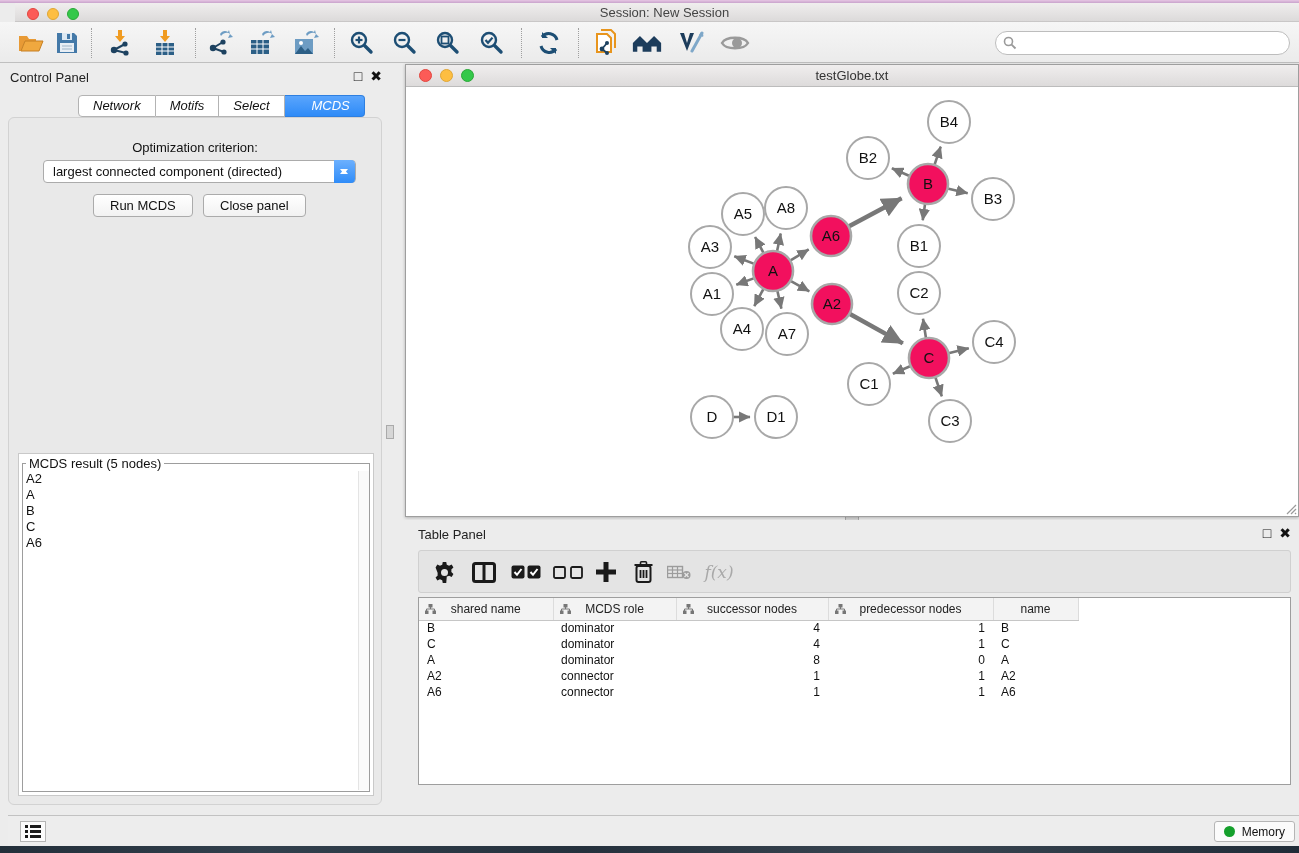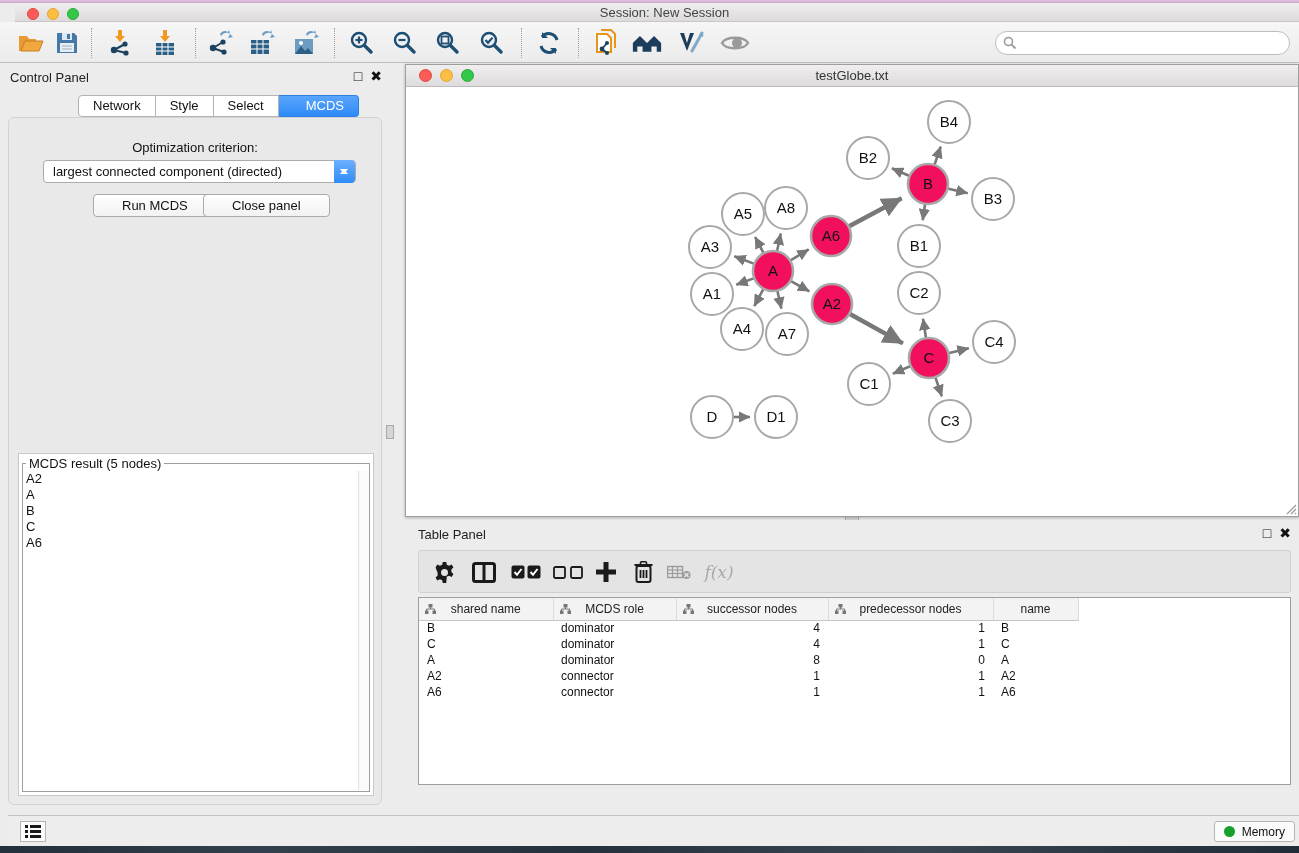--- a/index.html
+++ b/index.html
@@ -22,31 +22,31 @@
   #search-input { width:100%; height:100%; border:1px solid #bdbdbd; border-radius:12px; background:#fff; padding:0 10px 0 26px; font-size:12px; outline:none; }
   #search-glass { position:absolute; left:8px; top:5px; }
 
   
   #control-panel { left:0; top:63px; width:390px; height:752px; background:#ececec; }
   #cp-header { position:absolute; left:0; top:0; width:100%; height:26px; }
   #cp-title { position:absolute; left:10px; top:7px; font-size:13px; color:#222; }
   .panel-btns { position:absolute; right:8px; top:5px; font-size:14px; color:#111; }
   .panel-btns span { margin-left:8px; cursor:default; }
   #cp-tabs { position:absolute; left:78px; top:32px; height:22px; display:flex; }
-  .seg-tab { border:1px solid #b3b3b3; border-left:none; background:#fff; font-size:13px; color:#111; padding:0 14px; line-height:20px; cursor:default; }
+  .seg-tab { border:1px solid #b3b3b3; border-left:none; background:#fff; font-size:13px; color:#111; padding:0 14px; line-height:20px; cursor:default;font-style:italic; }
   .seg-tab:first-child { border-left:1px solid #b3b3b3; border-radius:4px 0 0 4px; }
   .seg-tab:last-child { border-radius:0 4px 4px 0;padding-left:27px; }
   .seg-tab.selected { background:linear-gradient(#5aa5fd,#2e8bf8); border-color:#2e7fe0; color:#fff; }
   #cp-body { position:absolute; left:8px; top:54px; width:374px; height:688px; background:#e9e9e9; border:1px solid #d2d2d2; border-radius:6px; }
   #opt-label { position:absolute; left:0; top:22px; width:100%; text-align:center; font-size:13px; color:#111; }
   #criterion-select { position:absolute; left:34px; top:42px; width:313px; height:23px; background:#fff; border:1px solid #ababab; border-radius:4px; font-size:13px; line-height:21px; padding-left:9px; color:#111; }
   #criterion-stepper { position:absolute; right:0; top:-1px; width:21px; height:23px; background:linear-gradient(#6cb0fe,#2f8cf8); border-radius:0 4px 4px 0; }
   #criterion-stepper:before { content:""; position:absolute; left:6px; top:5px; border:4px solid transparent; border-bottom:5px solid #fff; }
   #criterion-stepper:after  { content:""; position:absolute; left:6px; bottom:5px; border:4px solid transparent; border-top:5px solid #fff; }
-  .cp-btn { position:absolute; top:76px; height:23px; background:linear-gradient(#ffffff,#f2f2f2); border:1px solid #ababab; border-radius:4px; font-size:13px; padding:0 28px; line-height:21px; color:#111; cursor:default; }
+  .cp-btn { position:absolute; top:76px; height:23px; background:linear-gradient(#ffffff,#f2f2f2); border:1px solid #ababab; border-radius:4px; font-size:13px; padding:0 16px; line-height:21px; color:#111; cursor:default; }
   #run-btn { left:84px; }
   #close-btn { left:194px; }
   #result-box { position:absolute; left:9px; top:335px; width:356px; height:343px; background:#fff; border:1px solid #c9c9c9; }
   #result-border { position:absolute; left:3px; top:9px; right:3px; bottom:3px; border:1px solid #9d9d9d; }
   #result-title { position:absolute; left:7px; top:2px; background:#fff; padding:0 3px; font-size:13px; color:#111; }
   #mcds-list { position:absolute; left:5px; top:17px; right:16px; bottom:5px; overflow:hidden; }
   .mcds-item { font-size:13px; line-height:16px; color:#111; padding-left:2px; }
   #result-scrollbar { position:absolute; right:4px; top:17px; width:11px; bottom:5px; background:#fafafa; border-left:1px solid #e4e4e4; }
 
   
@@ -250,21 +250,21 @@
 
 <div class="abs" id="control-panel">
   <div id="cp-header">
     <span id="cp-title">Control Panel</span>
     <span class="panel-btns">
       <span>□</span><span>✖</span>
     </span>
   </div>
   <div id="cp-tabs">
     <span class="seg-tab">Network</span>
-    <span class="seg-tab">Style</span>
+    <span class="seg-tab">Motifs</span>
     <span class="seg-tab">Select</span>
     <span class="seg-tab selected">MCDS</span>
   </div>
   <div id="cp-body">
     <div id="opt-label">Optimization criterion:</div>
     <div id="criterion-select">
       <span>largest connected component (directed)</span>
       <span id="criterion-stepper"></span>
     </div>
     <button class="cp-btn" id="run-btn">Run MCDS</button>

